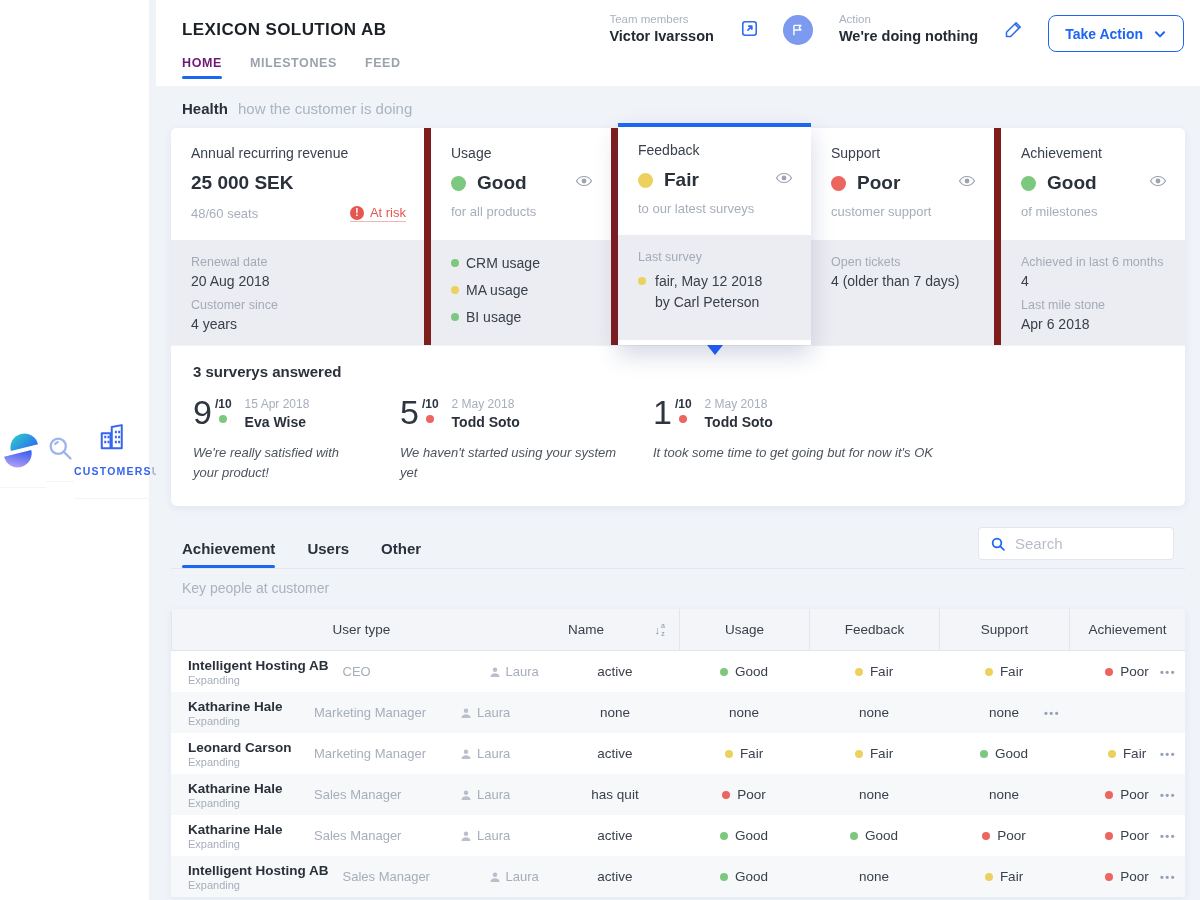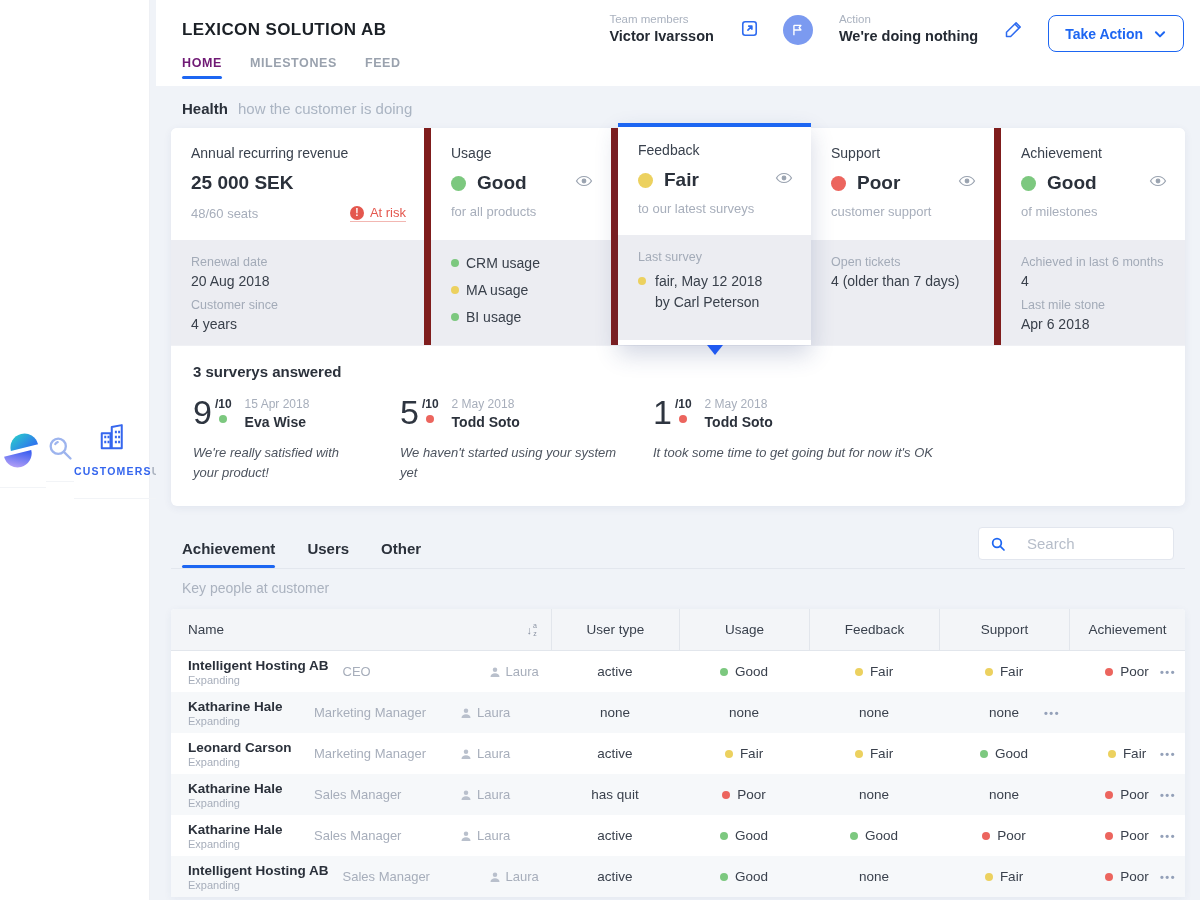--- a/index.html
+++ b/index.html
@@ -80,21 +80,21 @@
   .sv-date { font-size:12px; color:#a7aebb; }
   .sv-name { font-size:14px; font-weight:bold; color:#2b313b; margin-top:3px; }
   .quote { margin-top:13px; font-style:italic; color:#4d545f; font-size:13px; line-height:1.5; padding-right:34px; }
 
   
   .people { margin-top:21px; }
   .ptab-row { display:flex; justify-content:space-between; align-items:flex-end; border-bottom:1px solid #e3e7ee; padding:0 11px; }
   .ptabs { display:flex; gap:32px; }
   .ptab { font-size:15px; font-weight:bold; color:#2b313b; padding-bottom:11px; position:relative; cursor:pointer; }
   .ptab.active::after { content:""; position:absolute; left:0; right:0; bottom:0; height:3px; background:#1d66f2; border-radius:2px; }
-  .search-box { display:flex; align-items:center; gap:21px; background:#fff; border:1px solid #e2e6ee; border-radius:4px; height:33px; width:196px; padding:0 11px; margin-bottom:8px; }
+  .search-box { display:flex; align-items:center; gap:9px; background:#fff; border:1px solid #e2e6ee; border-radius:4px; height:33px; width:196px; padding:0 11px; margin-bottom:8px; }
   .search-box input { border:none; outline:none; font-size:15px; color:#3a414d; width:130px; font-family:inherit; background:transparent; }
   .search-box input::placeholder { color:#b6bdc9; }
   .people-sub { padding:11px 11px 13px; font-size:14px; color:#aab2bf; }
 
   .table { background:#fff; border-radius:4px 4px 0 0; box-shadow:0 2px 8px rgba(40,60,120,.06); overflow:hidden; }
   .tgrid { display:grid; grid-template-columns:380px 128px 130px 130px 130px 1fr; }
   .thead { background:#f3f5f8; border-bottom:1px solid #e2e6ec; height:42px; align-items:center; font-size:13.5px; color:#39414d; }
   .th { text-align:center; border-left:1px solid #e2e6ec; align-self:stretch; display:flex; align-items:center; justify-content:center; cursor:pointer; }
   .th.name { justify-content:space-between; border-left:none; padding:0 14px 0 17px; }
   .sort { display:flex; align-items:center; color:#8a93a3; gap:1px; }
@@ -433,31 +433,31 @@
               <circle cx="10.5" cy="10.5" r="6.5"></circle>
                 <line x1="15.5" y1="15.5" x2="21" y2="21"></line>
             </svg>
             <input type="text" placeholder="Search" style="">
           </div>
         </div>
         <div class="people-sub">Key people at customer</div>
 
         <div class="table">
           <div class="tgrid thead">
+            <div class="th">User type</div>
             <div class="th name">
               <span>Name</span>
               <span class="sort">
                 <span class="arrow">↓</span>
                 <span class="az">
                   <span>a</span>
                   <span>z</span>
                 </span>
               </span>
             </div>
-            <div class="th">User type</div>
             <div class="th">Usage</div>
             <div class="th">Feedback</div>
             <div class="th">Support</div>
             <div class="th">Achievement</div>
           </div>
           <div id="tbody">
               <div class="tgrid trow">
                 <div class="namecell">
                   <span class="nm"><b>Intelligent Hosting AB</b><span class="stage">Expanding</span></span>
                   <span class="role">CEO</span>

